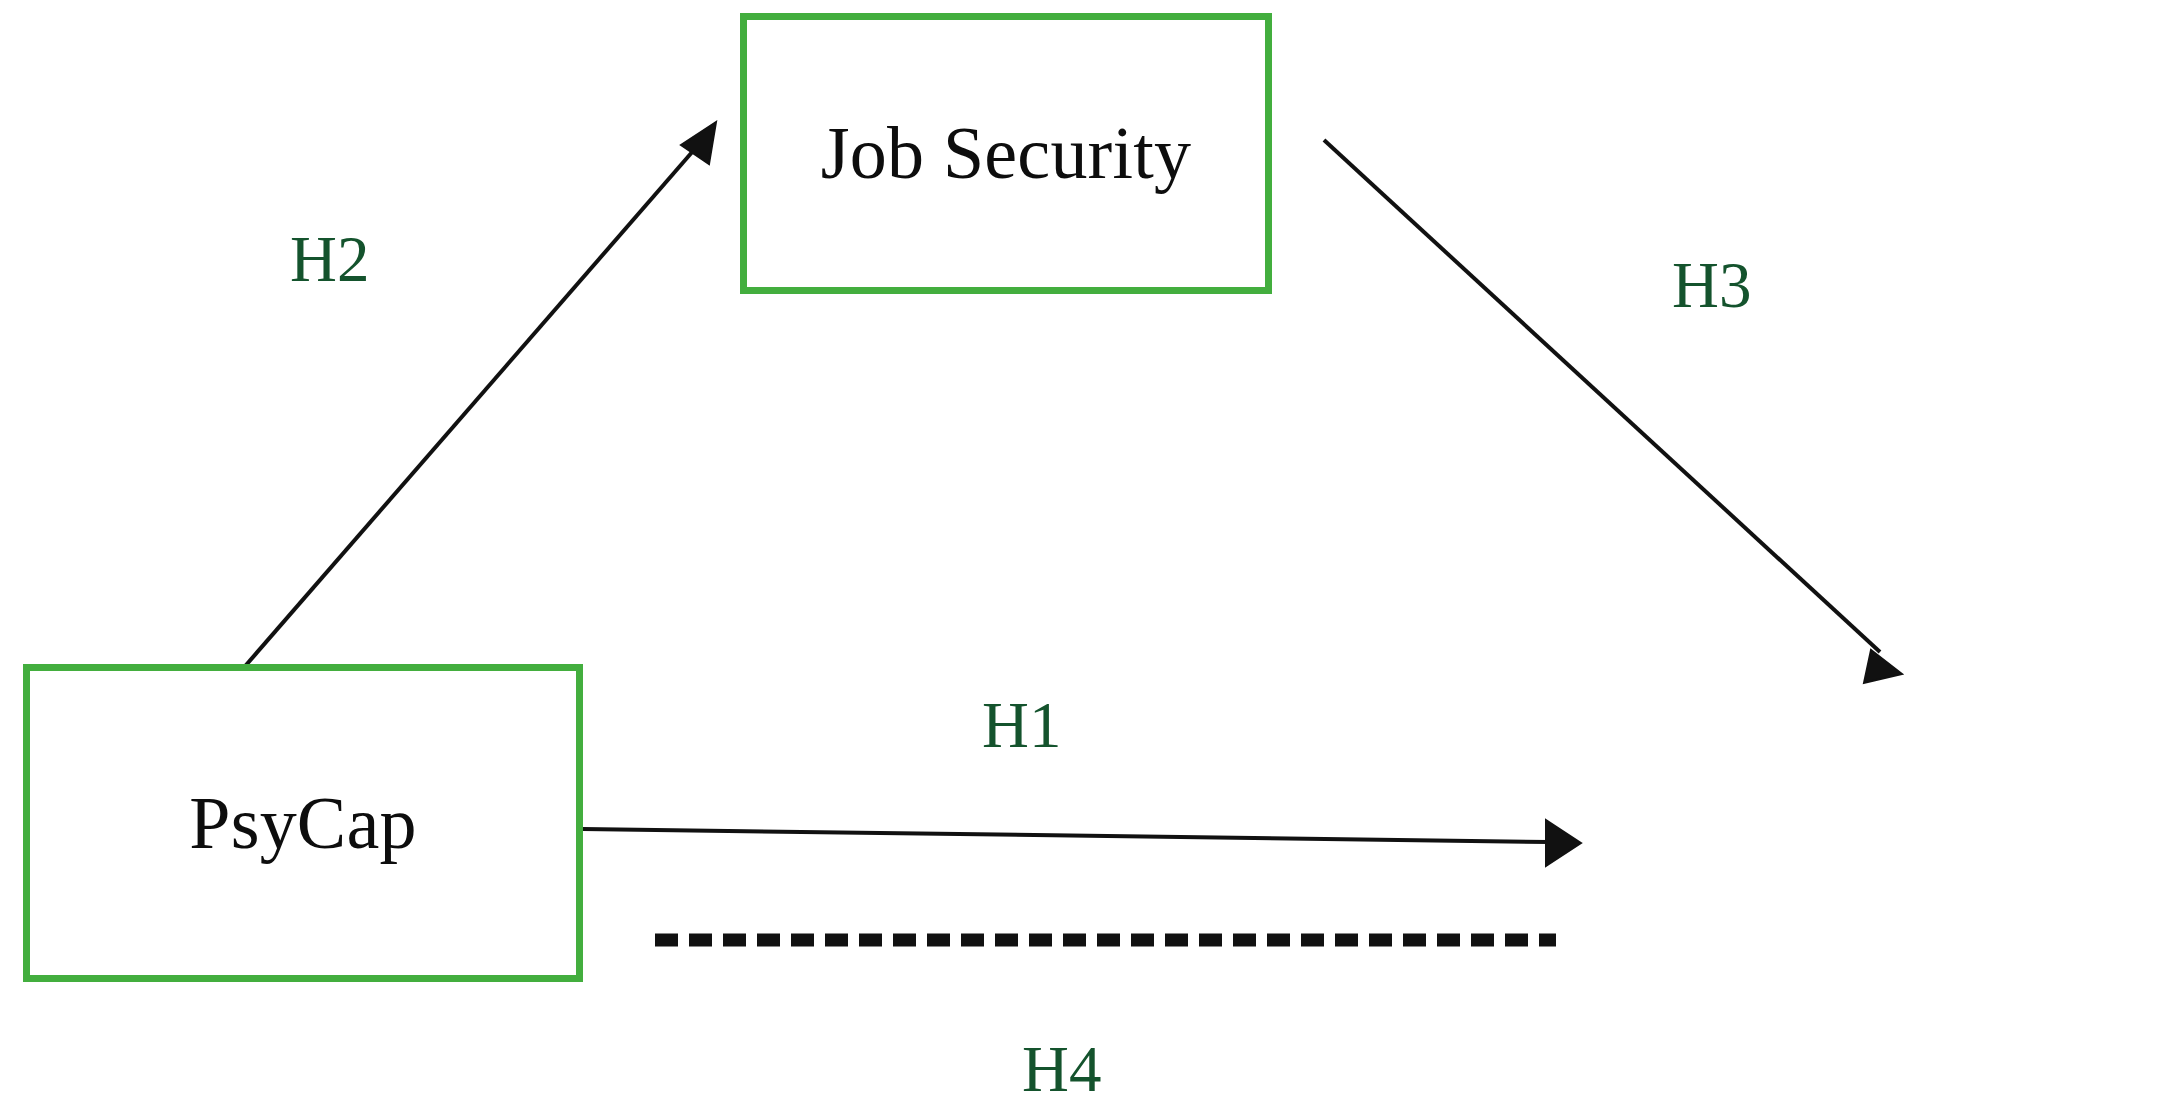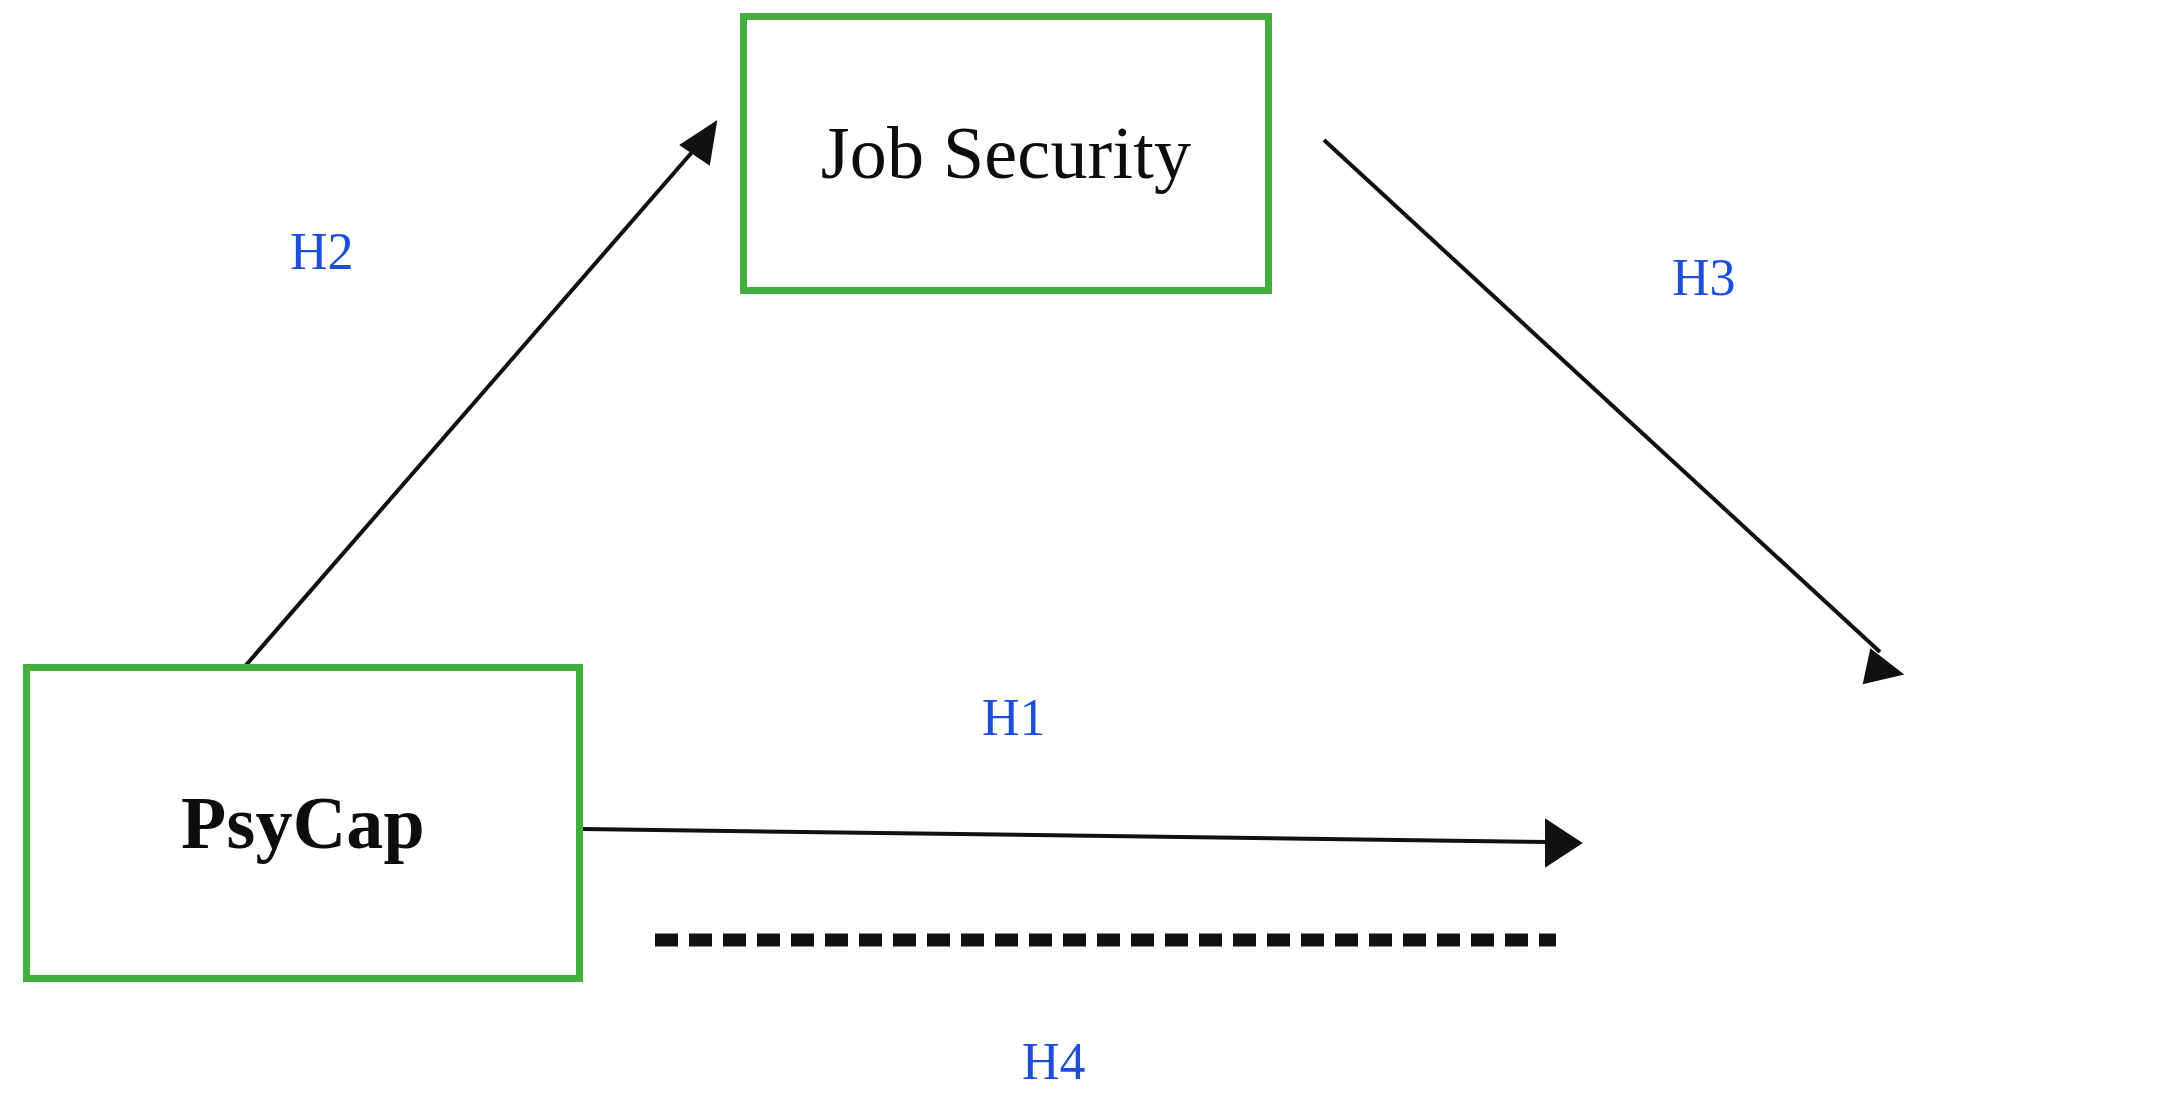--- a/index.html
+++ b/index.html
@@ -53,22 +53,22 @@
   #node-psycap .node-label { font-size: 74px; }
   #node-life-satisfaction {
     left: 1583px; top: 664px;
     width: 550px; height: 318px;
   }
   #node-life-satisfaction .node-label { font-size: 74px; }
 
   .edge-label {
     position: absolute;
     font-family: "Liberation Serif", "DejaVu Serif", serif;
-    font-size: 52px;
-    color: #1d4ed8;
+    font-size: 65px;
+    color: #14532d;
     white-space: nowrap;
   }
   #edge-label-h2 { left: 290px;  top: 222px; }
   #edge-label-h3 { left: 1672px; top: 248px; }
   #edge-label-h1 { left: 982px;  top: 676px; margin-top: 12px; }
   #edge-label-h4 { left: 982px;  top: 1032px; margin-left: 40px; }
 </style>
 </head>
 <body>
 
@@ -93,21 +93,21 @@
 
     <g>
       <line x1="655" y1="940" x2="1556" y2="940" stroke="#111111" stroke-width="13" stroke-dasharray="23 11" stroke-linecap="butt"></line>
     </g>
   </svg>
 
   <div class="node-box" id="node-job-security" style="border-width:7px; border-color:#43AE3E;">
     <span class="node-label">Job Security</span>
   </div>
 
-  <div class="node-box" id="node-psycap" style="border-width:7px; border-color:#43AE3E;font-weight:bold;">
+  <div class="node-box" id="node-psycap" style="border-width:7px; border-color:#43AE3E;">
     <span class="node-label">PsyCap</span>
   </div>
 
 
   <span class="edge-label" id="edge-label-h2">H2</span>
 
   <span class="edge-label" id="edge-label-h3">H3</span>
 
   <span class="edge-label" id="edge-label-h1">H1</span>
 

